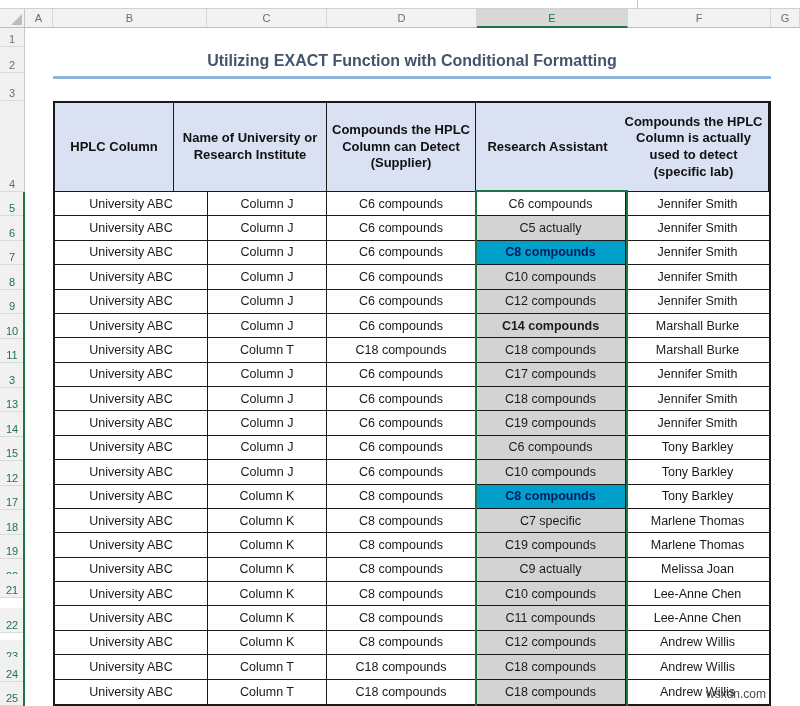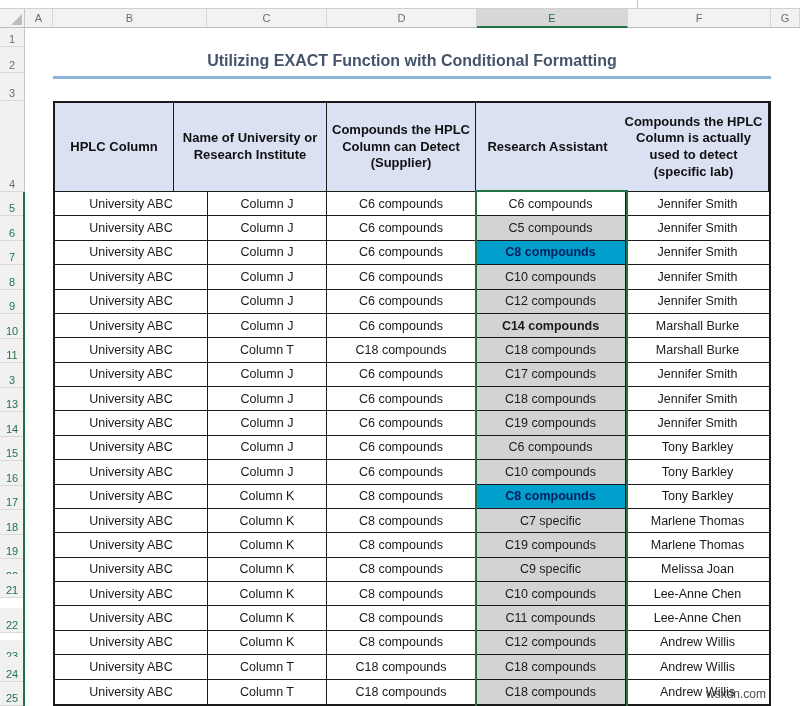--- a/index.html
+++ b/index.html
@@ -88,21 +88,21 @@
       <div class="row-header selected" style="top: 216.476px; height: 24.4762px;">6</div>
       <div class="row-header selected" style="top: 240.952px; height: 24.4762px;">7</div>
       <div class="row-header selected" style="top: 265.429px; height: 24.4762px;">8</div>
       <div class="row-header selected" style="top: 289.905px; height: 24.4762px;">9</div>
       <div class="row-header selected" style="top: 314.381px; height: 24.4762px;">10</div>
       <div class="row-header selected" style="top: 338.857px; height: 24.4762px;">11</div>
       <div class="row-header selected" style="top: 363.333px; height: 24.4762px;">3</div>
       <div class="row-header selected" style="top: 387.81px; height: 24.4762px;">13</div>
       <div class="row-header selected" style="top: 412.286px; height: 24.4762px;">14</div>
       <div class="row-header selected" style="top: 436.762px; height: 24.4762px;">15</div>
-      <div class="row-header selected" style="top: 461.238px; height: 24.4762px;">16</div>
+      <div class="row-header selected" style="top: 461.238px; height: 24.4762px;">12</div>
       <div class="row-header selected" style="top: 485.714px; height: 24.4762px;">17</div>
       <div class="row-header selected" style="top: 510.19px; height: 24.4762px;">18</div>
       <div class="row-header selected" style="top: 534.667px; height: 24.4762px;">19</div>
       <div class="row-header selected" style="top: 559.143px; height: 24.4762px;">20</div>
       <div class="row-header selected" style="top: 574px; height: 24.4762px;">21</div>
       <div class="row-header selected" style="top: 608.095px; height: 24.4762px;">22</div>
       <div class="row-header selected" style="top: 640px; height: 24.4762px;">23</div>
       <div class="row-header selected" style="top: 657.048px; height: 24.4762px;">24</div>
       <div class="row-header selected" style="top: 681.524px; height: 24.4762px;">25</div>
     </div>
@@ -123,21 +123,21 @@
         <div class="td" style="flex: 0 0 153px;">University ABC</div>
         <div class="td" style="flex: 0 0 119px;">Column J</div>
         <div class="td" style="flex: 0 0 149px;">C6 compounds</div>
         <div class="td" style="flex: 0 0 150px;">C6 compounds</div>
         <div class="td col-last" style="flex: 0 0 143px;">Jennifer Smith</div>
       </div>
       <div class="tr">
         <div class="td" style="flex: 0 0 153px;">University ABC</div>
         <div class="td" style="flex: 0 0 119px;">Column J</div>
         <div class="td" style="flex: 0 0 149px;">C6 compounds</div>
-        <div class="td selected" style="flex: 0 0 150px;">C5 compounds</div>
+        <div class="td selected" style="flex: 0 0 150px;">C5 actually</div>
         <div class="td col-last" style="flex: 0 0 143px;">Jennifer Smith</div>
       </div>
       <div class="tr">
         <div class="td" style="flex: 0 0 153px;">University ABC</div>
         <div class="td" style="flex: 0 0 119px;">Column J</div>
         <div class="td" style="flex: 0 0 149px;">C6 compounds</div>
         <div class="td highlight" style="flex: 0 0 150px;">C8 compounds</div>
         <div class="td col-last" style="flex: 0 0 143px;">Jennifer Smith</div>
       </div>
       <div class="tr">
@@ -221,21 +221,21 @@
         <div class="td" style="flex: 0 0 153px;">University ABC</div>
         <div class="td" style="flex: 0 0 119px;">Column K</div>
         <div class="td" style="flex: 0 0 149px;">C8 compounds</div>
         <div class="td selected" style="flex: 0 0 150px;">C19 compounds</div>
         <div class="td col-last" style="flex: 0 0 143px;">Marlene Thomas</div>
       </div>
       <div class="tr">
         <div class="td" style="flex: 0 0 153px;">University ABC</div>
         <div class="td" style="flex: 0 0 119px;">Column K</div>
         <div class="td" style="flex: 0 0 149px;">C8 compounds</div>
-        <div class="td selected" style="flex: 0 0 150px;">C9 specific</div>
+        <div class="td selected" style="flex: 0 0 150px;">C9 actually</div>
         <div class="td col-last" style="flex: 0 0 143px;">Melissa Joan</div>
       </div>
       <div class="tr">
         <div class="td" style="flex: 0 0 153px;">University ABC</div>
         <div class="td" style="flex: 0 0 119px;">Column K</div>
         <div class="td" style="flex: 0 0 149px;">C8 compounds</div>
         <div class="td selected" style="flex: 0 0 150px;">C10 compounds</div>
         <div class="td col-last" style="flex: 0 0 143px;">Lee-Anne Chen</div>
       </div>
       <div class="tr">

